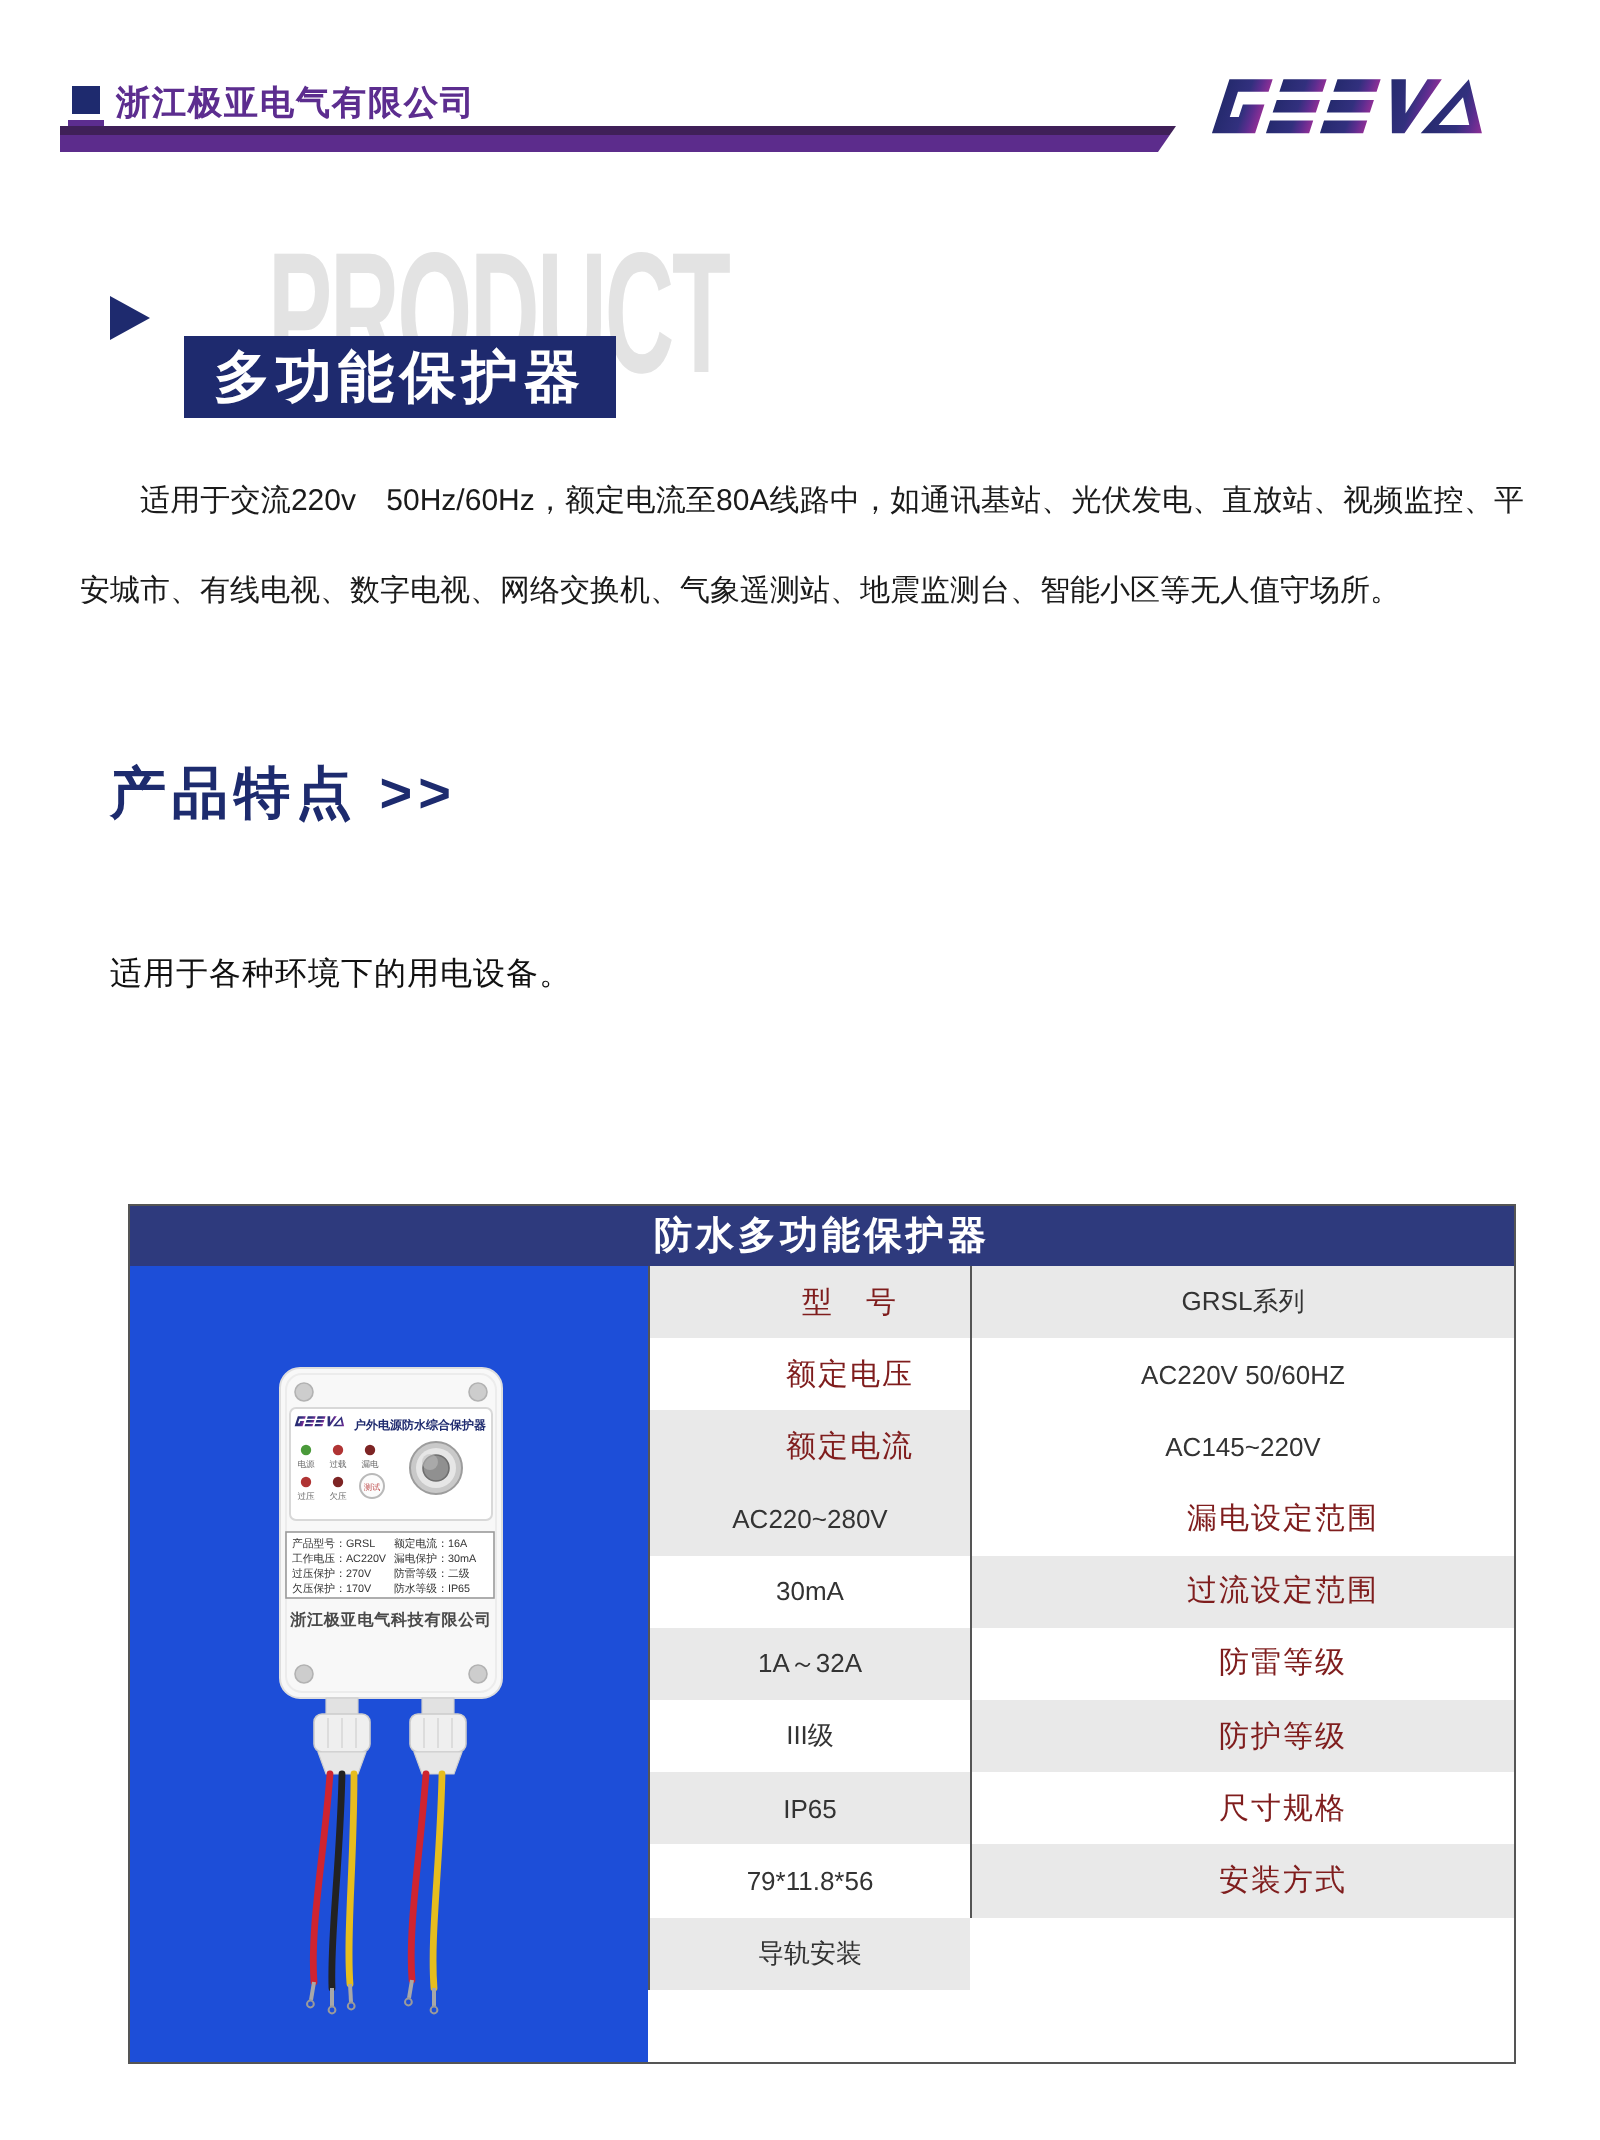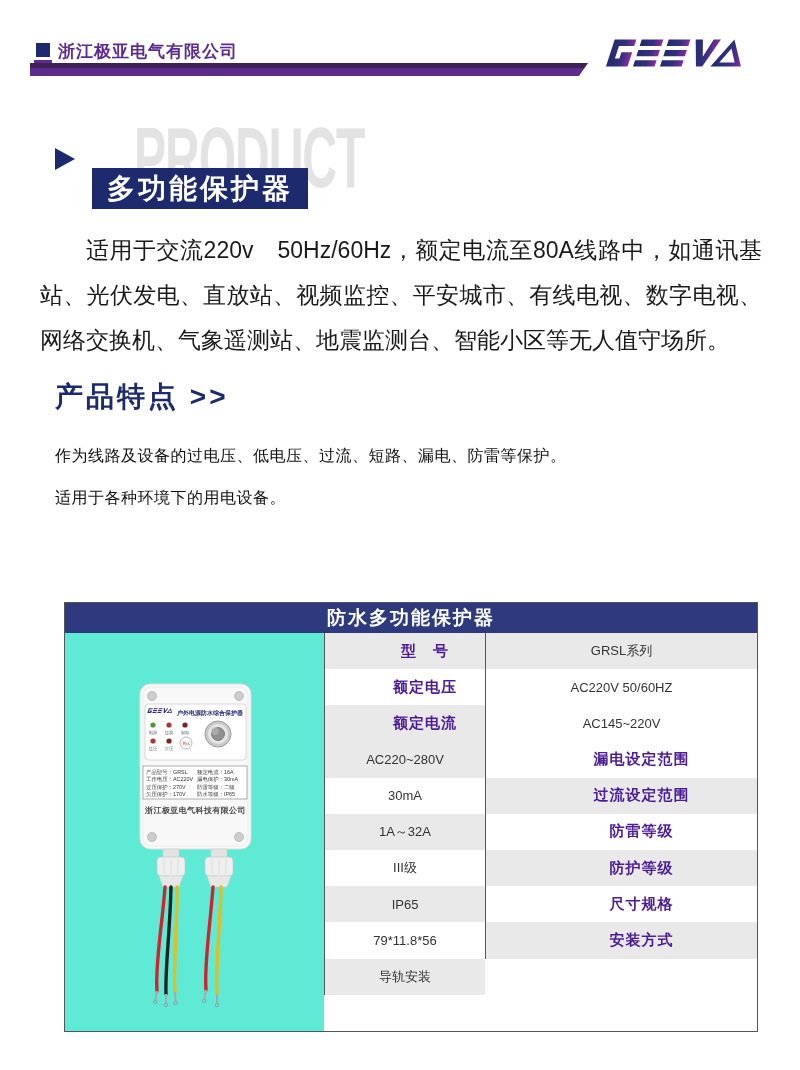--- a/index.html
+++ b/index.html
@@ -29,38 +29,38 @@
     border-left:20px solid #1e2a6e; border-top:11px solid transparent; border-bottom:11px solid transparent;
   }
   .title-box {
     position:absolute; left:92px; top:140px; width:216px; height:41px; background:#1e2a6e;
     color:#fff; font-size:28px; font-weight:bold; letter-spacing:3px;
     display:flex; align-items:center; justify-content:center; z-index:2;margin-top:28px;
   }
   
   .intro {
     position:absolute; left:40px; top:228px; width:722px;
-    font-size:23px; line-height:45px; color:#1a1a1a; text-align:justify; text-indent:2em;
+    font-size:15px; line-height:45px; color:#1a1a1a; text-align:justify; text-indent:2em;
   }
   
   .features-heading { position:absolute; left:55px; top:378px; font-size:28px; font-weight:bold; color:#1d2b6e; letter-spacing:3px; }
   .feature-line { position:absolute; left:55px; font-size:16px; color:#111; letter-spacing:0.5px; }
   .feature-0 { top:446px; }
-  .feature-1 { top:488px; }
+  .feature-1 { top:477px; }
   
   .spec-table { position:absolute; left:64px; top:602px; width:694px; height:430px; border:1px solid #555; }
   .t-header {
     height:30px; background:#2e3a7d; color:#fff; font-size:19px; font-weight:bold; letter-spacing:2px;
     display:flex; align-items:center; justify-content:center;
   }
   .t-body { display:grid; grid-template-columns:259px 161px 1fr; grid-template-rows:repeat(11,1fr); height:398px; }
-  .img-cell { grid-column:1; grid-row:1 / span 11; background:#5eead4; }
+  .img-cell { grid-column:1; grid-row:1 / span 11; background:#1d4ed8; }
   .lcell {
     border-left:1px solid #555; display:flex; align-items:center; justify-content:center;
-    font-size:15px; font-weight:bold; color:#4c1d95; letter-spacing:1px;padding-left:40px;
+    font-size:15px; font-weight:normal; color:#7f1d1d; letter-spacing:1px;padding-left:40px;
   }
   .vcell {
     border-left:1px solid #555; display:flex; align-items:center; justify-content:center;
     font-size:13px; color:#333;
   }
   .gray { background:#e9e9e9; }
   .device { display:block; }
   svg text { font-family:"Liberation Sans", sans-serif; }
 </style>
 </head>
@@ -93,21 +93,20 @@
 
   <div class="watermark">PRODUCT</div>
   <div class="hero-arrow"></div>
   <div class="title-box">
     <span>多功能保护器</span>
   </div>
 
   <p class="intro">适用于交流220v　50Hz/60Hz，额定电流至80A线路中，如通讯基站、光伏发电、直放站、视频监控、平安城市、有线电视、数字电视、网络交换机、气象遥测站、地震监测台、智能小区等无人值守场所。</p>
 
   <h2 class="features-heading">产品特点 &gt;&gt;</h2>
-  <p class="feature-line feature-0">作为线路及设备的过电压、低电压、过流、短路、漏电、防雷等保护。</p>
   <p class="feature-line feature-1">适用于各种环境下的用电设备。</p>
 
   <div class="spec-table">
     <div class="t-header">防水多功能保护器</div>
     <div class="t-body">
 
       <div class="img-cell">
         <svg class="device" viewBox="0 0 259 398" width="259" height="398">
 
           <rect x="75" y="51" width="111" height="165" rx="10" fill="#f8f8f8" stroke="#dedede"></rect>

